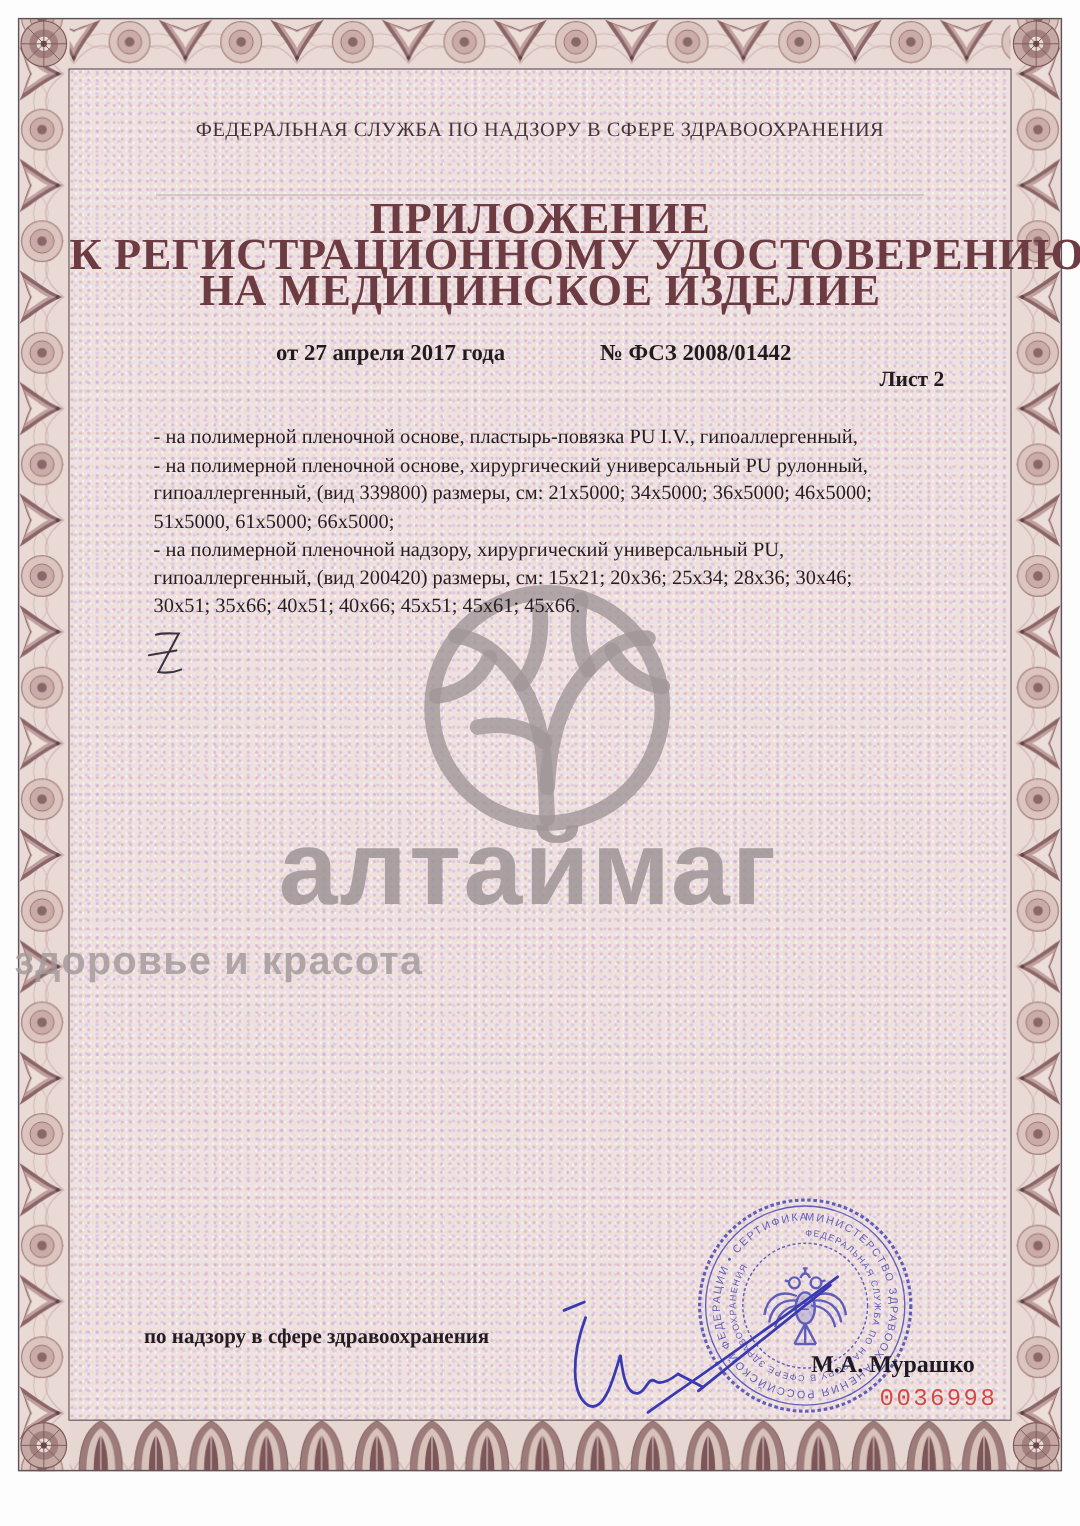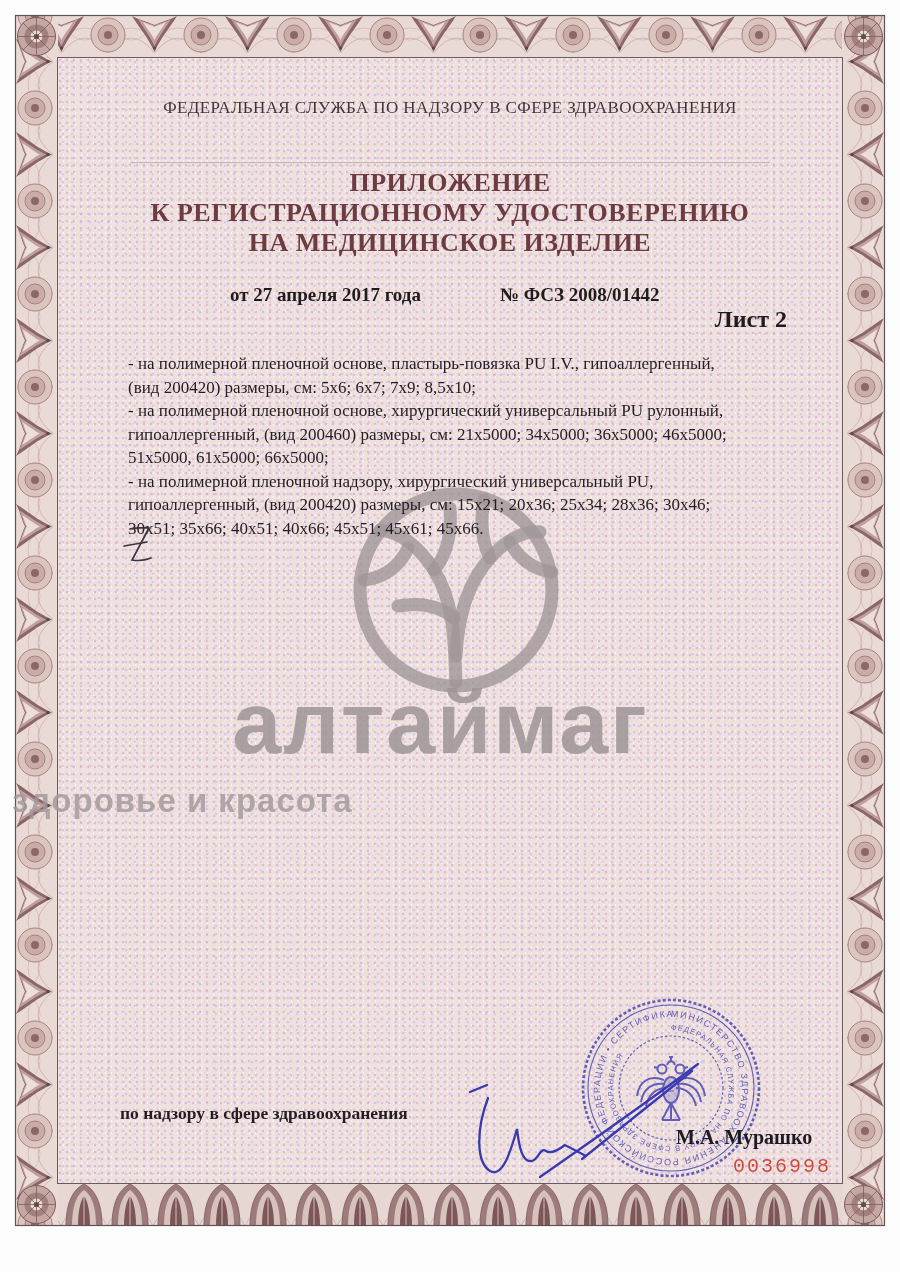--- a/index.html
+++ b/index.html
@@ -14,26 +14,26 @@
       radial-gradient(circle at 3px 6px, rgba(236,221,168,.55) 1px, transparent 1.7px),
       radial-gradient(circle at 6px 1px, rgba(255,255,255,.7) 1px, transparent 1.6px);
     background-size:7px 7px,9px 8px,8px 9px,6px 6px;}
   .content{position:absolute;left:0;top:0;width:900px;height:1272px;z-index:4;border-radius:21px;}
   .wm{position:absolute;left:0;top:0;width:900px;height:1272px;z-index:3;}
   .agency{position:absolute;left:58px;width:784px;top:96px;text-align:center;
     font-size:17px;letter-spacing:.4px;color:#43343a;line-height:23px;}
   .faintline{position:absolute;left:130px;top:162px;width:640px;height:1px;
     background:rgba(148,126,132,.45);}
   .title{position:absolute;left:58px;width:784px;top:168px;text-align:center;
-    font-weight:bold;font-size:26px;line-height:30px;color:#6d3b42;letter-spacing:.5px;
+    font-weight:bold;font-size:37px;line-height:30px;color:#6d3b42;letter-spacing:.5px;
     white-space:nowrap;}
   .daterow{position:absolute;top:284px;left:0;width:900px;font-weight:bold;font-size:19px;color:#211b1e;}
   .datev{position:absolute;left:230px;top:0;}
   .numv{position:absolute;left:500px;top:0;}
-  .sheet{position:absolute;top:306px;right:113px;font-weight:bold;font-size:24px;color:#211b1e;}
+  .sheet{position:absolute;top:306px;right:113px;font-weight:bold;font-size:18px;color:#211b1e;}
   .body{position:absolute;left:128px;top:352px;width:660px;font-size:17px;
     line-height:23.5px;color:#241c20;}
   .body div{white-space:nowrap;}
   .zmark{position:absolute;left:122px;top:524px;}
   .brand{position:absolute;left:0;width:881px;top:672px;text-align:center;
     font-family:"Liberation Sans",sans-serif;font-weight:bold;font-size:88px;
     color:rgba(158,148,151,.85);letter-spacing:2px;}
   .tagline{position:absolute;left:0;width:900px;top:782px;text-align:left;
     font-family:"Liberation Sans",sans-serif;font-weight:bold;font-size:33px;
     color:rgba(160,150,153,.8);letter-spacing:1px;margin-left:12px;}
@@ -154,23 +154,22 @@
     <div class="daterow">
       <span class="datev">от  27 апреля 2017 года</span>
       <span class="numv">№  ФСЗ 2008/01442</span>
     </div>
 
     <div class="sheet">Лист  2</div>
 
     <div class="body">
 
     <div>- на полимерной пленочной основе, пластырь-повязка PU I.V., гипоаллергенный,</div>
-        <div>(вид 200420) размеры, см: 5х6; 6х7; 7х9; 8,5х10;</div>
         <div>- на полимерной пленочной основе, хирургический универсальный PU рулонный,</div>
-        <div>гипоаллергенный, (вид 200460) размеры, см: 21х5000; 34х5000; 36х5000; 46х5000;</div>
+        <div>гипоаллергенный, (вид 339800) размеры, см: 21х5000; 34х5000; 36х5000; 46х5000;</div>
         <div>51х5000, 61х5000; 66х5000;</div>
         <div>- на полимерной пленочной надзору, хирургический универсальный PU,</div>
         <div>гипоаллергенный, (вид 200420) размеры, см: 15х21; 20х36; 25х34; 28х36; 30х46;</div>
         <div>30х51; 35х66; 40х51; 40х66; 45х51; 45х61; 45х66.</div>
       </div>
 
     <svg class="zmark" width="36" height="46" viewBox="0 0 36 46">
       <g stroke="#3a3440" stroke-width="1.7" fill="none" stroke-linecap="round">
         <path d="M8,5 C14,3 22,4 27,4 L10,36 C16,37 24,36 29,34"></path>
         <path d="M2,22 L25,18"></path>

